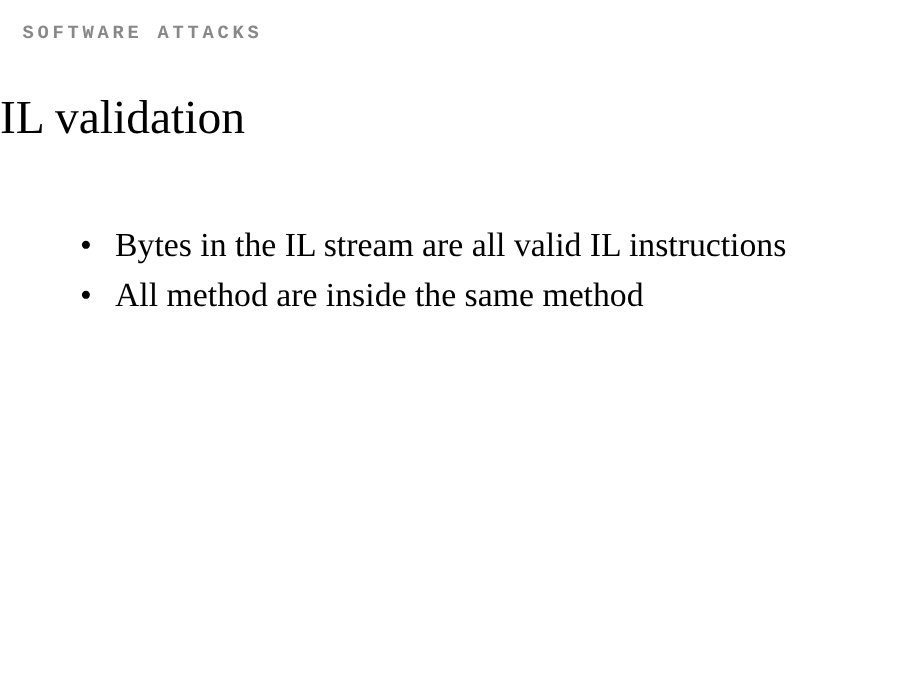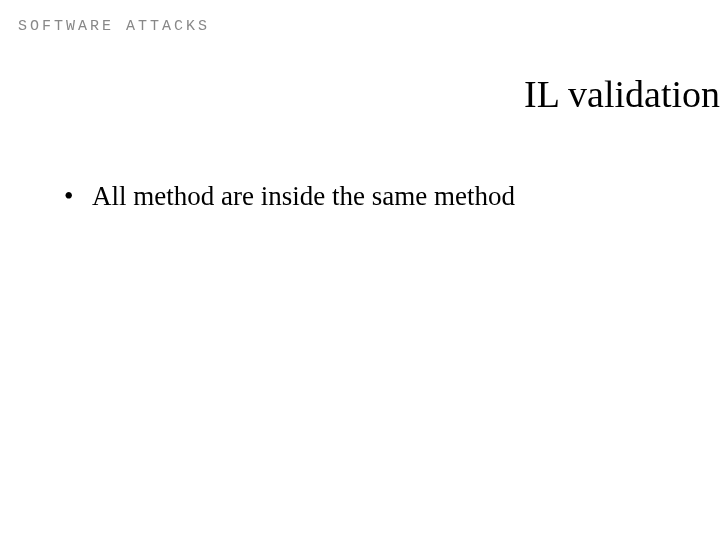--- a/index.html
+++ b/index.html
@@ -17,28 +17,28 @@
     }
     .header-label {
       position: absolute;
       top: 18px;
       left: 18px;
       font-family: 'Courier New', monospace;
       font-size: 15px;
       letter-spacing: 3px;
       color: #888;
       text-transform: uppercase;
-      font-weight: normal;
+      font-weight: bold;
     }
     .title {
       position: absolute;
       top: 72px;
       left: 0;
       right: 0;
-      text-align: right;
+      text-align: left;
       font-size: 38px;
       font-weight: normal;
       color: #000;
       font-family: Georgia, serif;
     }
     .content {
       position: absolute;
       top: 178px;
       left: 58px;
       right: 58px;
@@ -66,15 +66,16 @@
   </style>
 </head>
 <body>
 
 <div class="header-label">Software attacks</div>
 
 <h1 class="title">IL validation</h1>
 
 <div class="content">
   <ul class="bullet-list">
+    <li class="bullet-item">Bytes in the IL stream are all valid IL instructions</li>
     <li class="bullet-item">All method are inside the same method</li>
   </ul>
 </div>
 
 </body></html>

